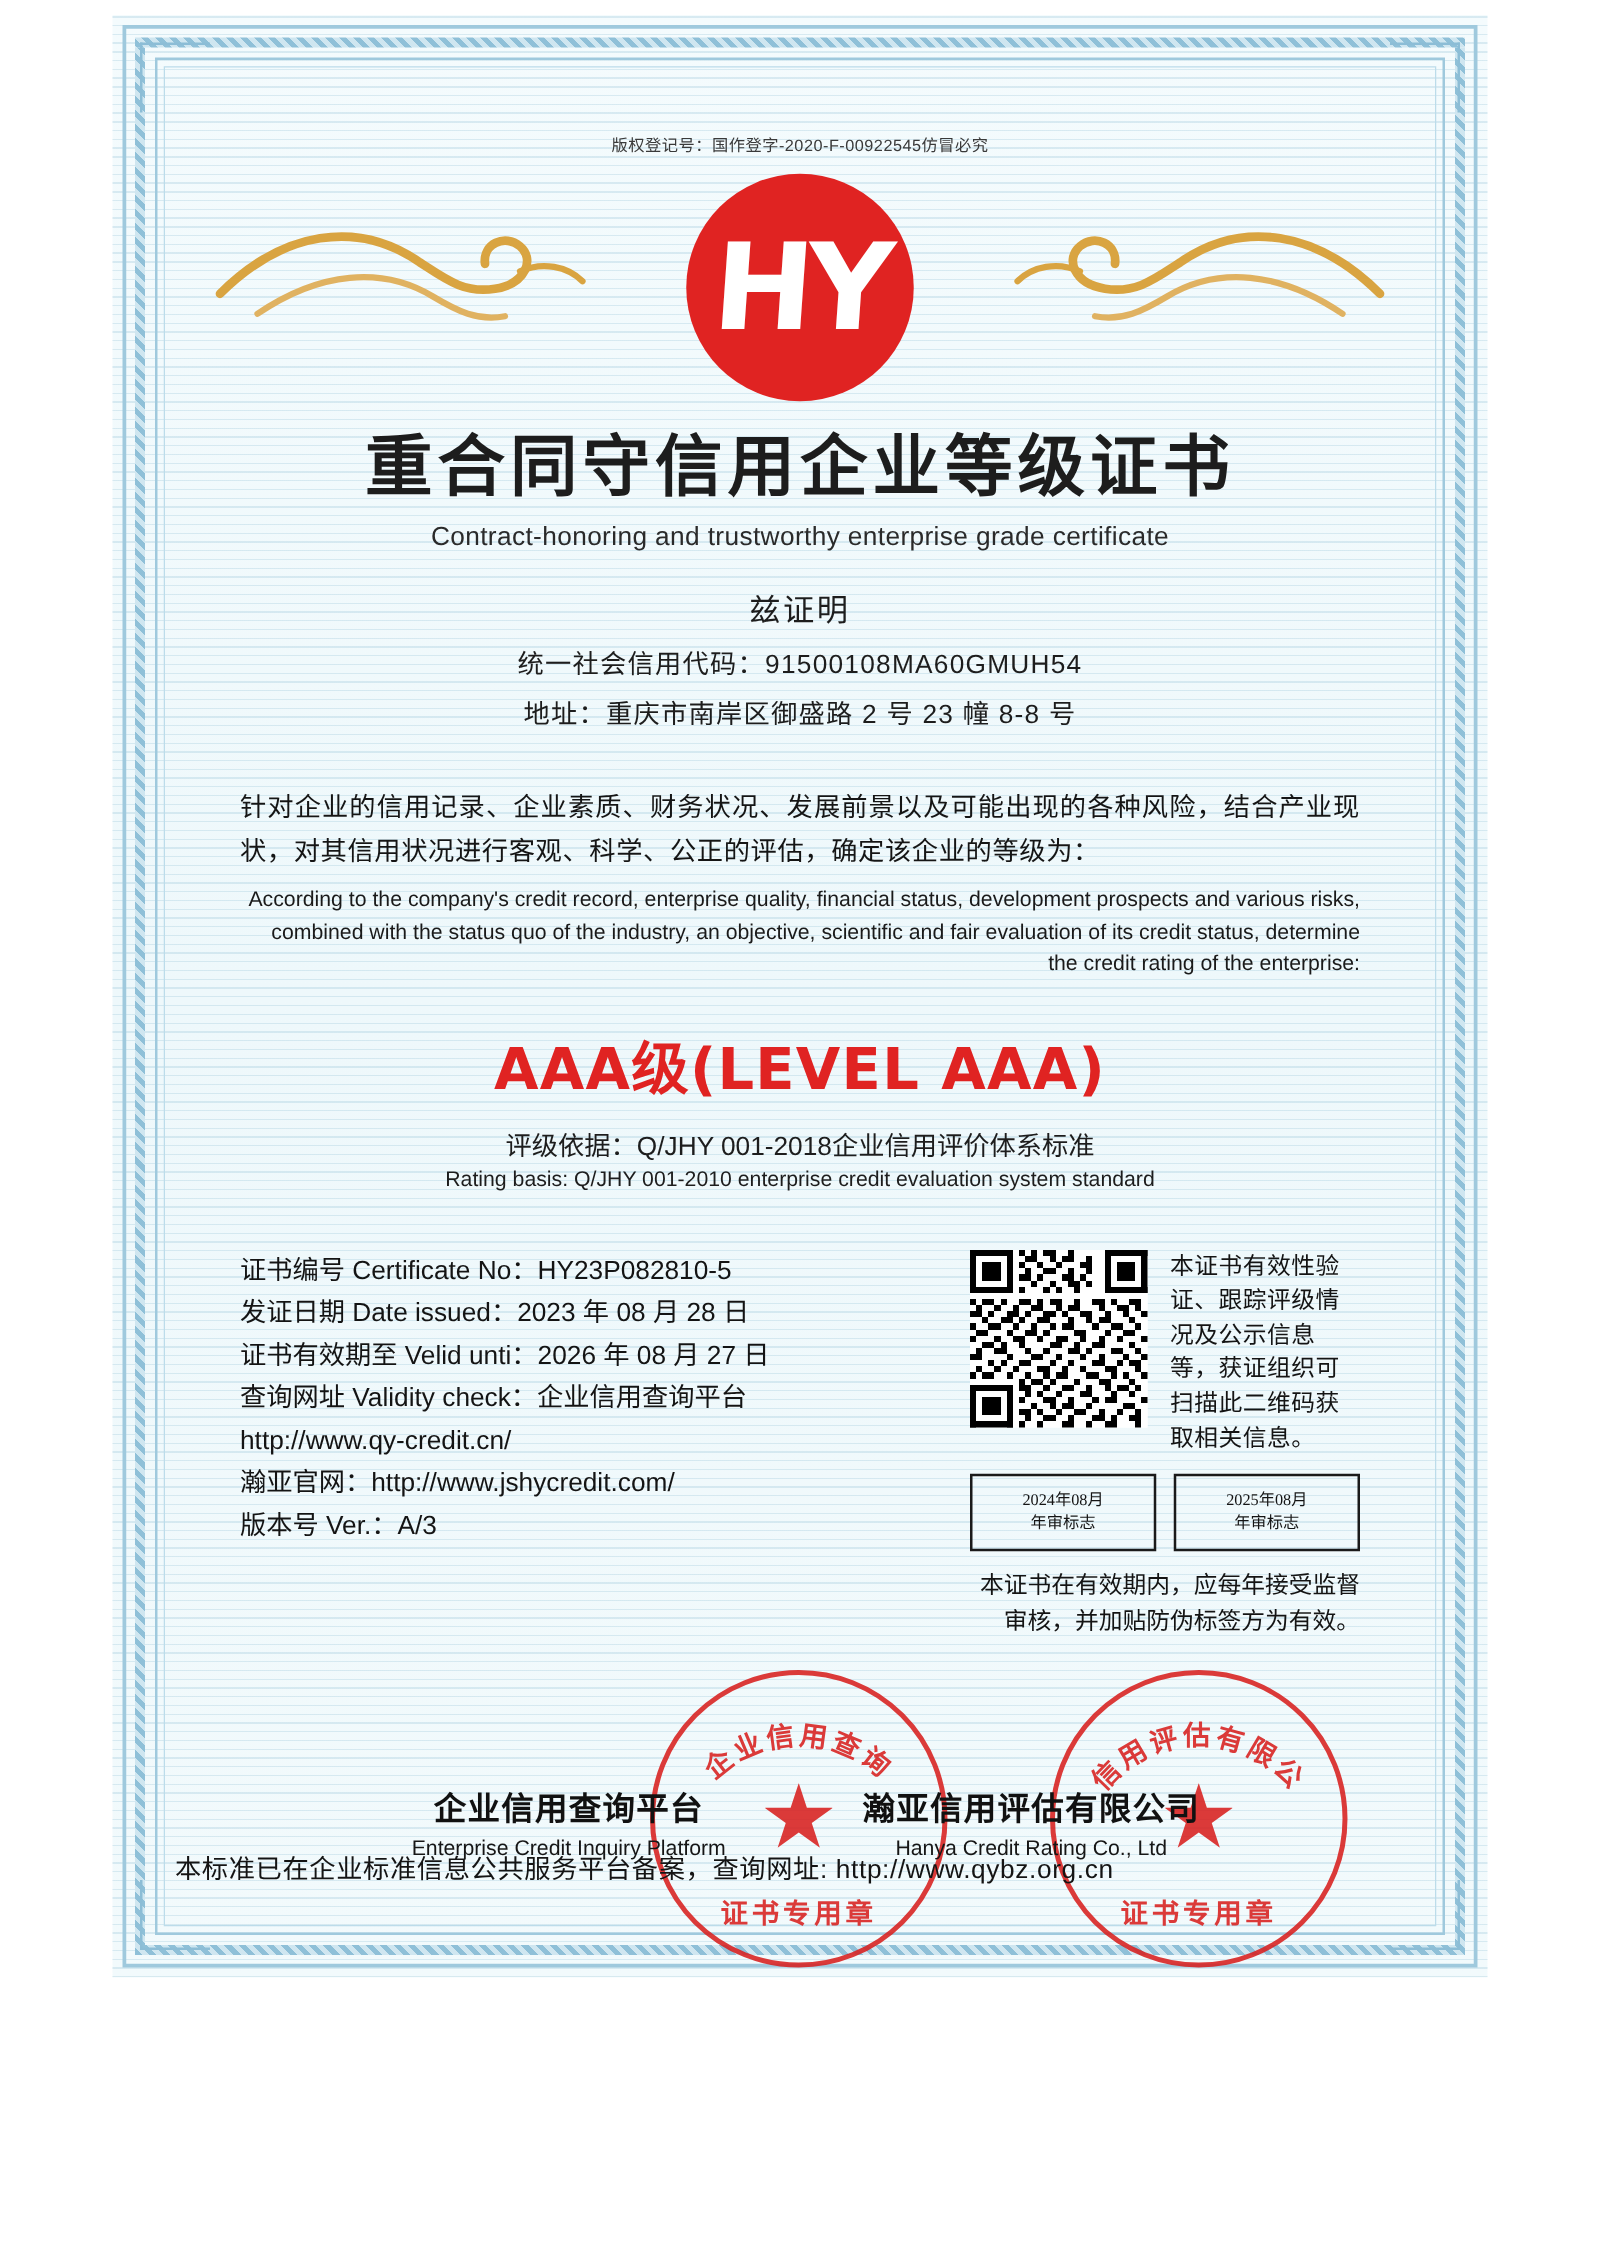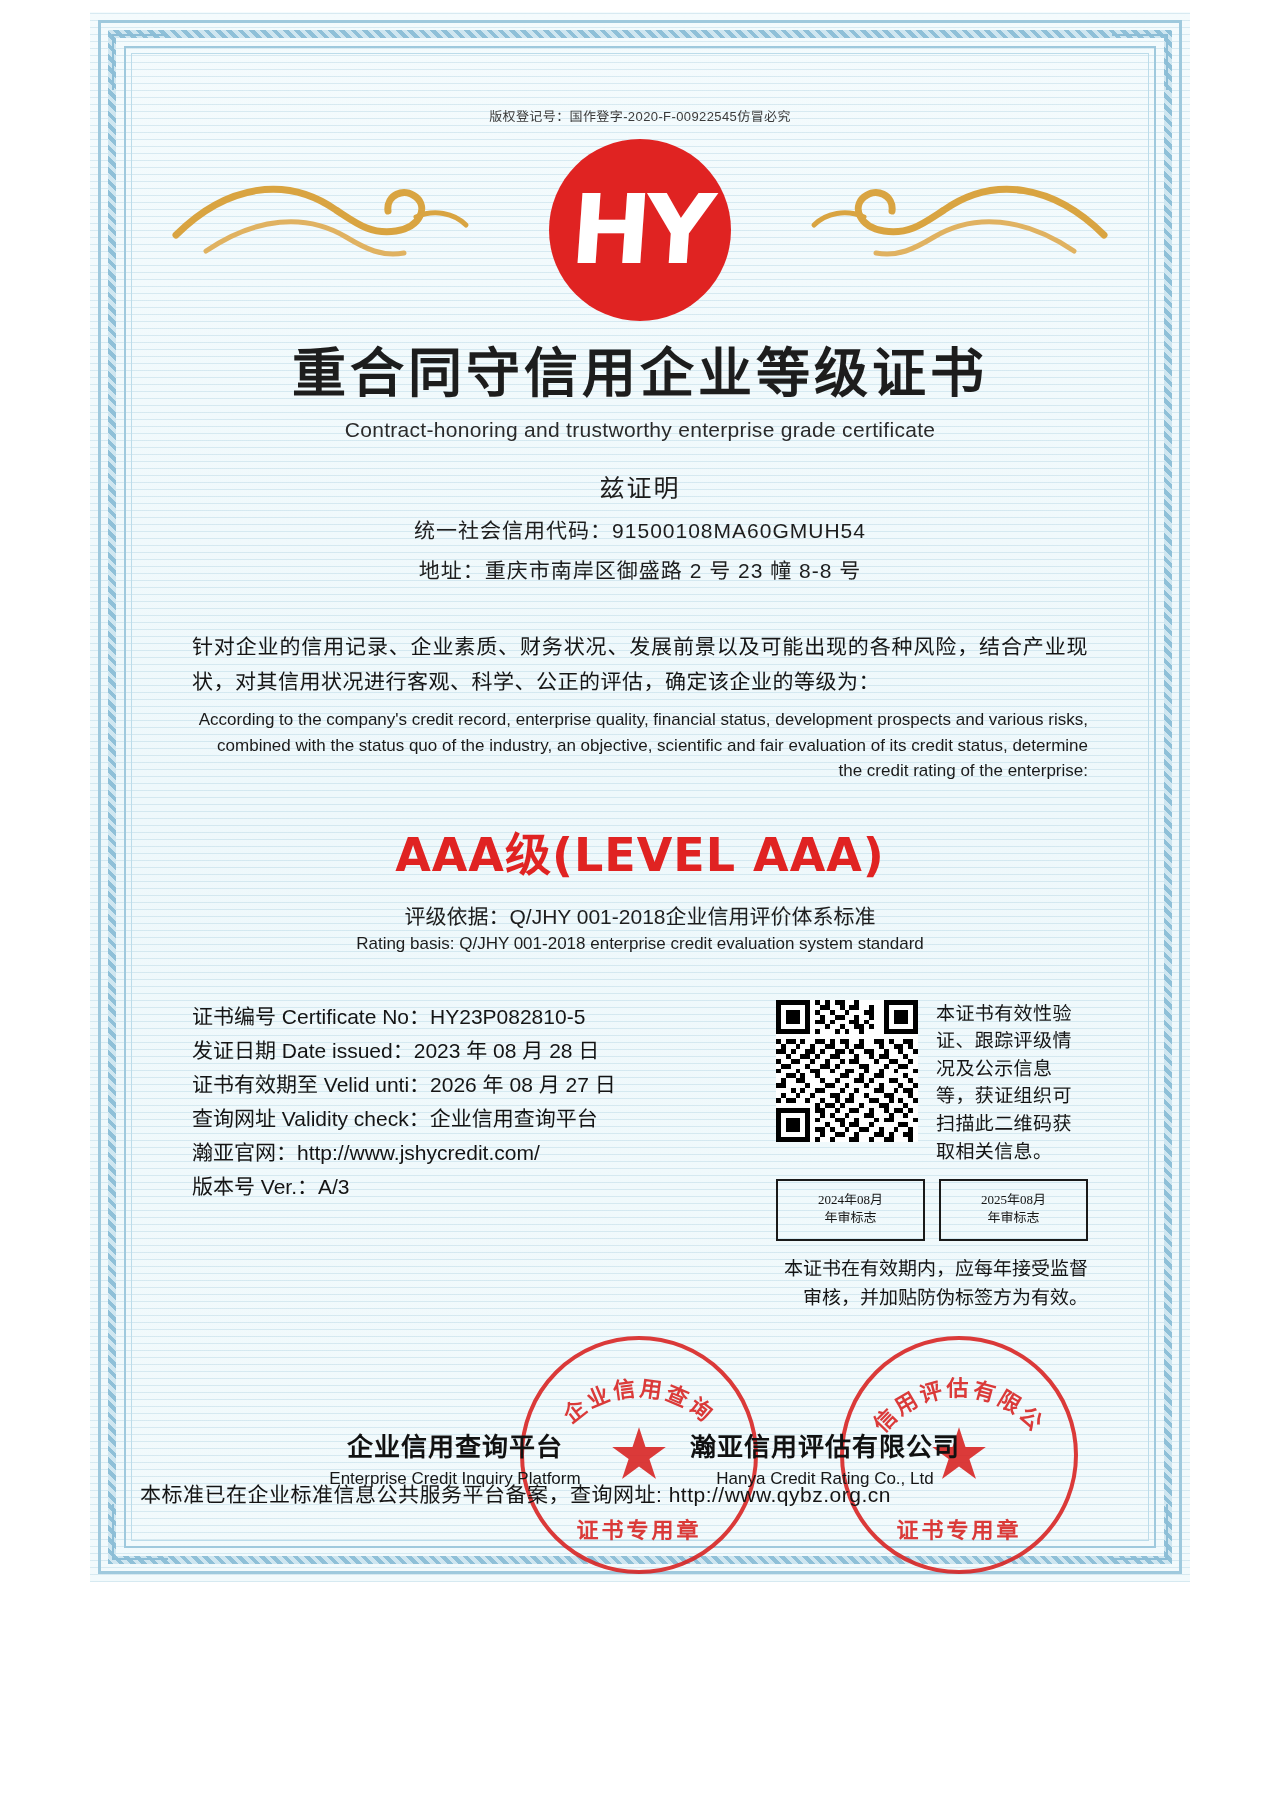--- a/index.html
+++ b/index.html
@@ -403,28 +403,29 @@
     <div class="credit-code">统一社会信用代码：91500108MA60GMUH54</div>
     <div class="address">地址：重庆市南岸区御盛路 2 号 23 幢 8-8 号</div>
 
     <div class="body-block">
       <div class="body-cn">针对企业的信用记录、企业素质、财务状况、发展前景以及可能出现的各种风险，结合产业现状，对其信用状况进行客观、科学、公正的评估，确定该企业的等级为：</div>
       <div class="body-en">According to the company's credit record, enterprise quality, financial status, development prospects and various risks, combined with the status quo of the industry, an objective, scientific and fair evaluation of its credit status, determine the credit rating of the enterprise:</div>
     </div>
 
     <div class="level">AAA级(LEVEL AAA)</div>
     <div class="basis-cn">评级依据：Q/JHY 001-2018企业信用评价体系标准</div>
-    <div class="basis-en">Rating basis: Q/JHY 001-2018 enterprise credit evaluation system standard</div>
+    <div class="basis-en">Rating basis: Q/JHY 001-2010 enterprise credit evaluation system standard</div>
 
     <div class="details-row">
       <div class="details-left">
         <div class="line">证书编号 Certificate No：HY23P082810-5</div>
         <div class="line">发证日期 Date issued：2023 年 08 月 28 日</div>
         <div class="line">证书有效期至 Velid unti：2026 年 08 月 27 日</div>
         <div class="line">查询网址 Validity check：企业信用查询平台</div>
+        <div class="line">http://www.qy-credit.cn/</div>
         <div class="line">瀚亚官网：http://www.jshycredit.com/</div>
         <div class="line">版本号 Ver.：A/3</div>
       </div>
 
       <div class="details-right">
         <div class="qr-row">
           <svg class="qr" viewBox="0 0 29 29" shape-rendering="crispEdges">
             <rect width="29" height="29" fill="#ffffff"></rect>
             <g fill="#000000">
               <rect x="0" y="0" width="7" height="1"></rect>

